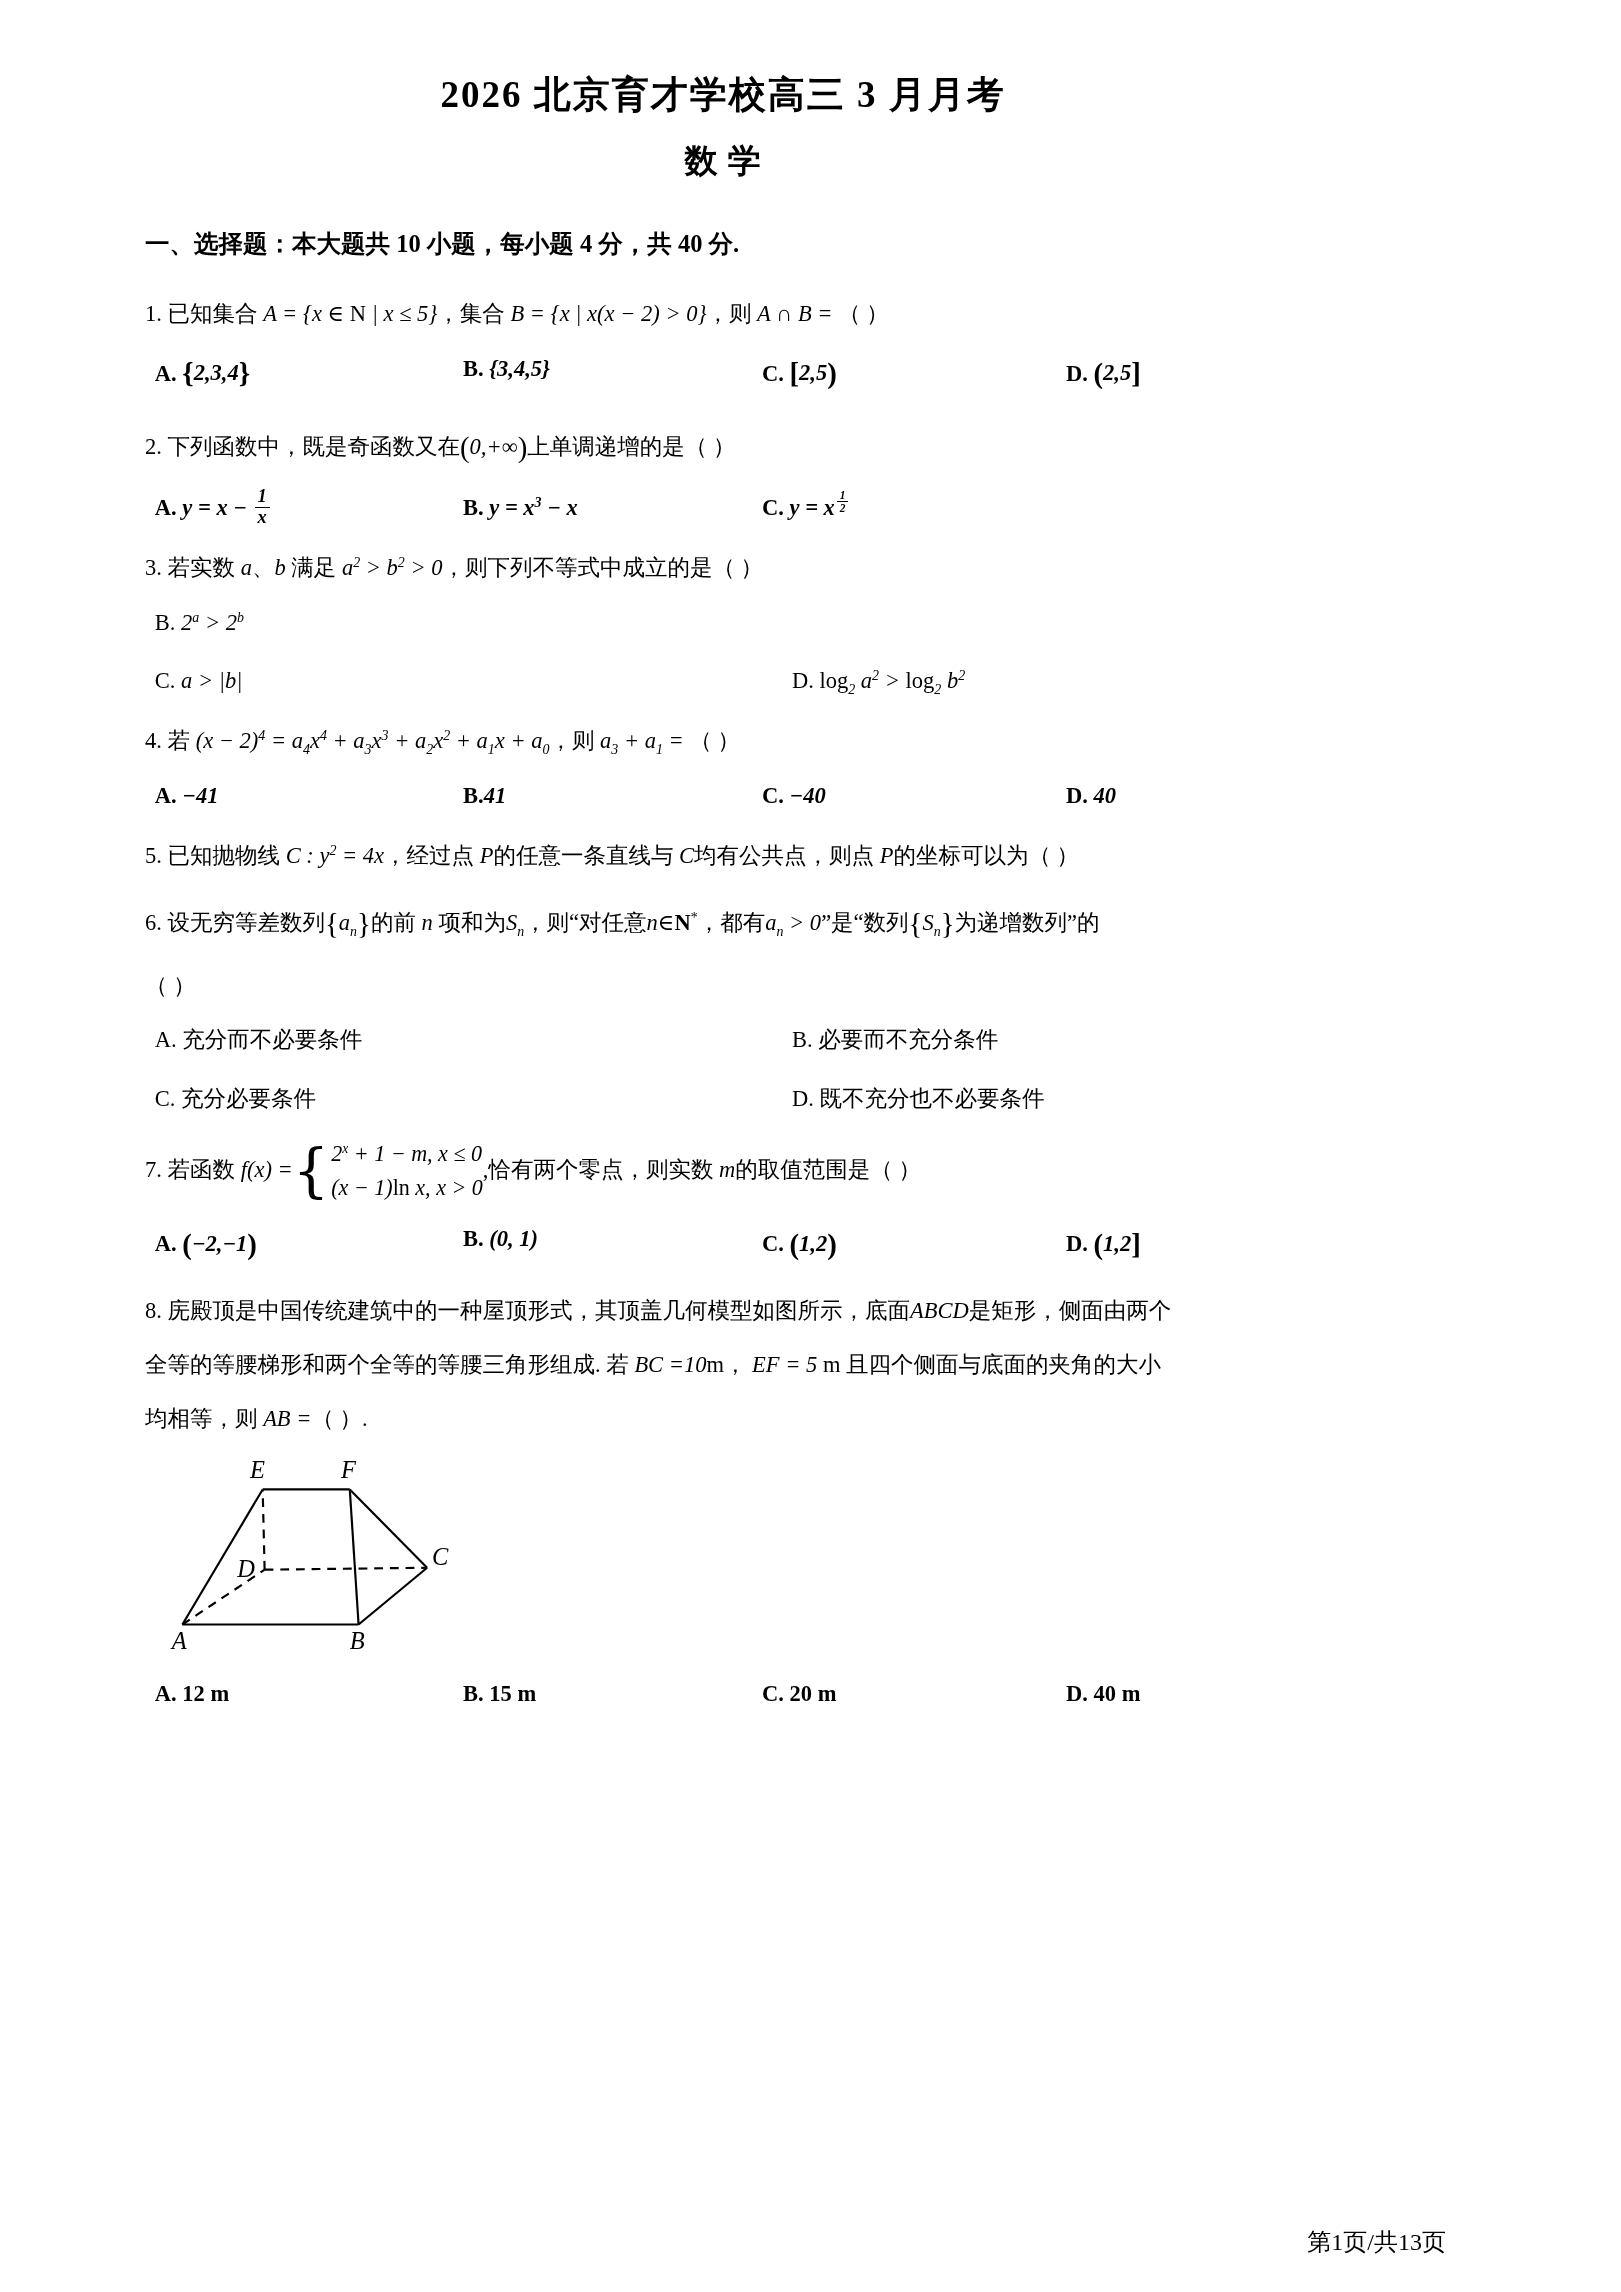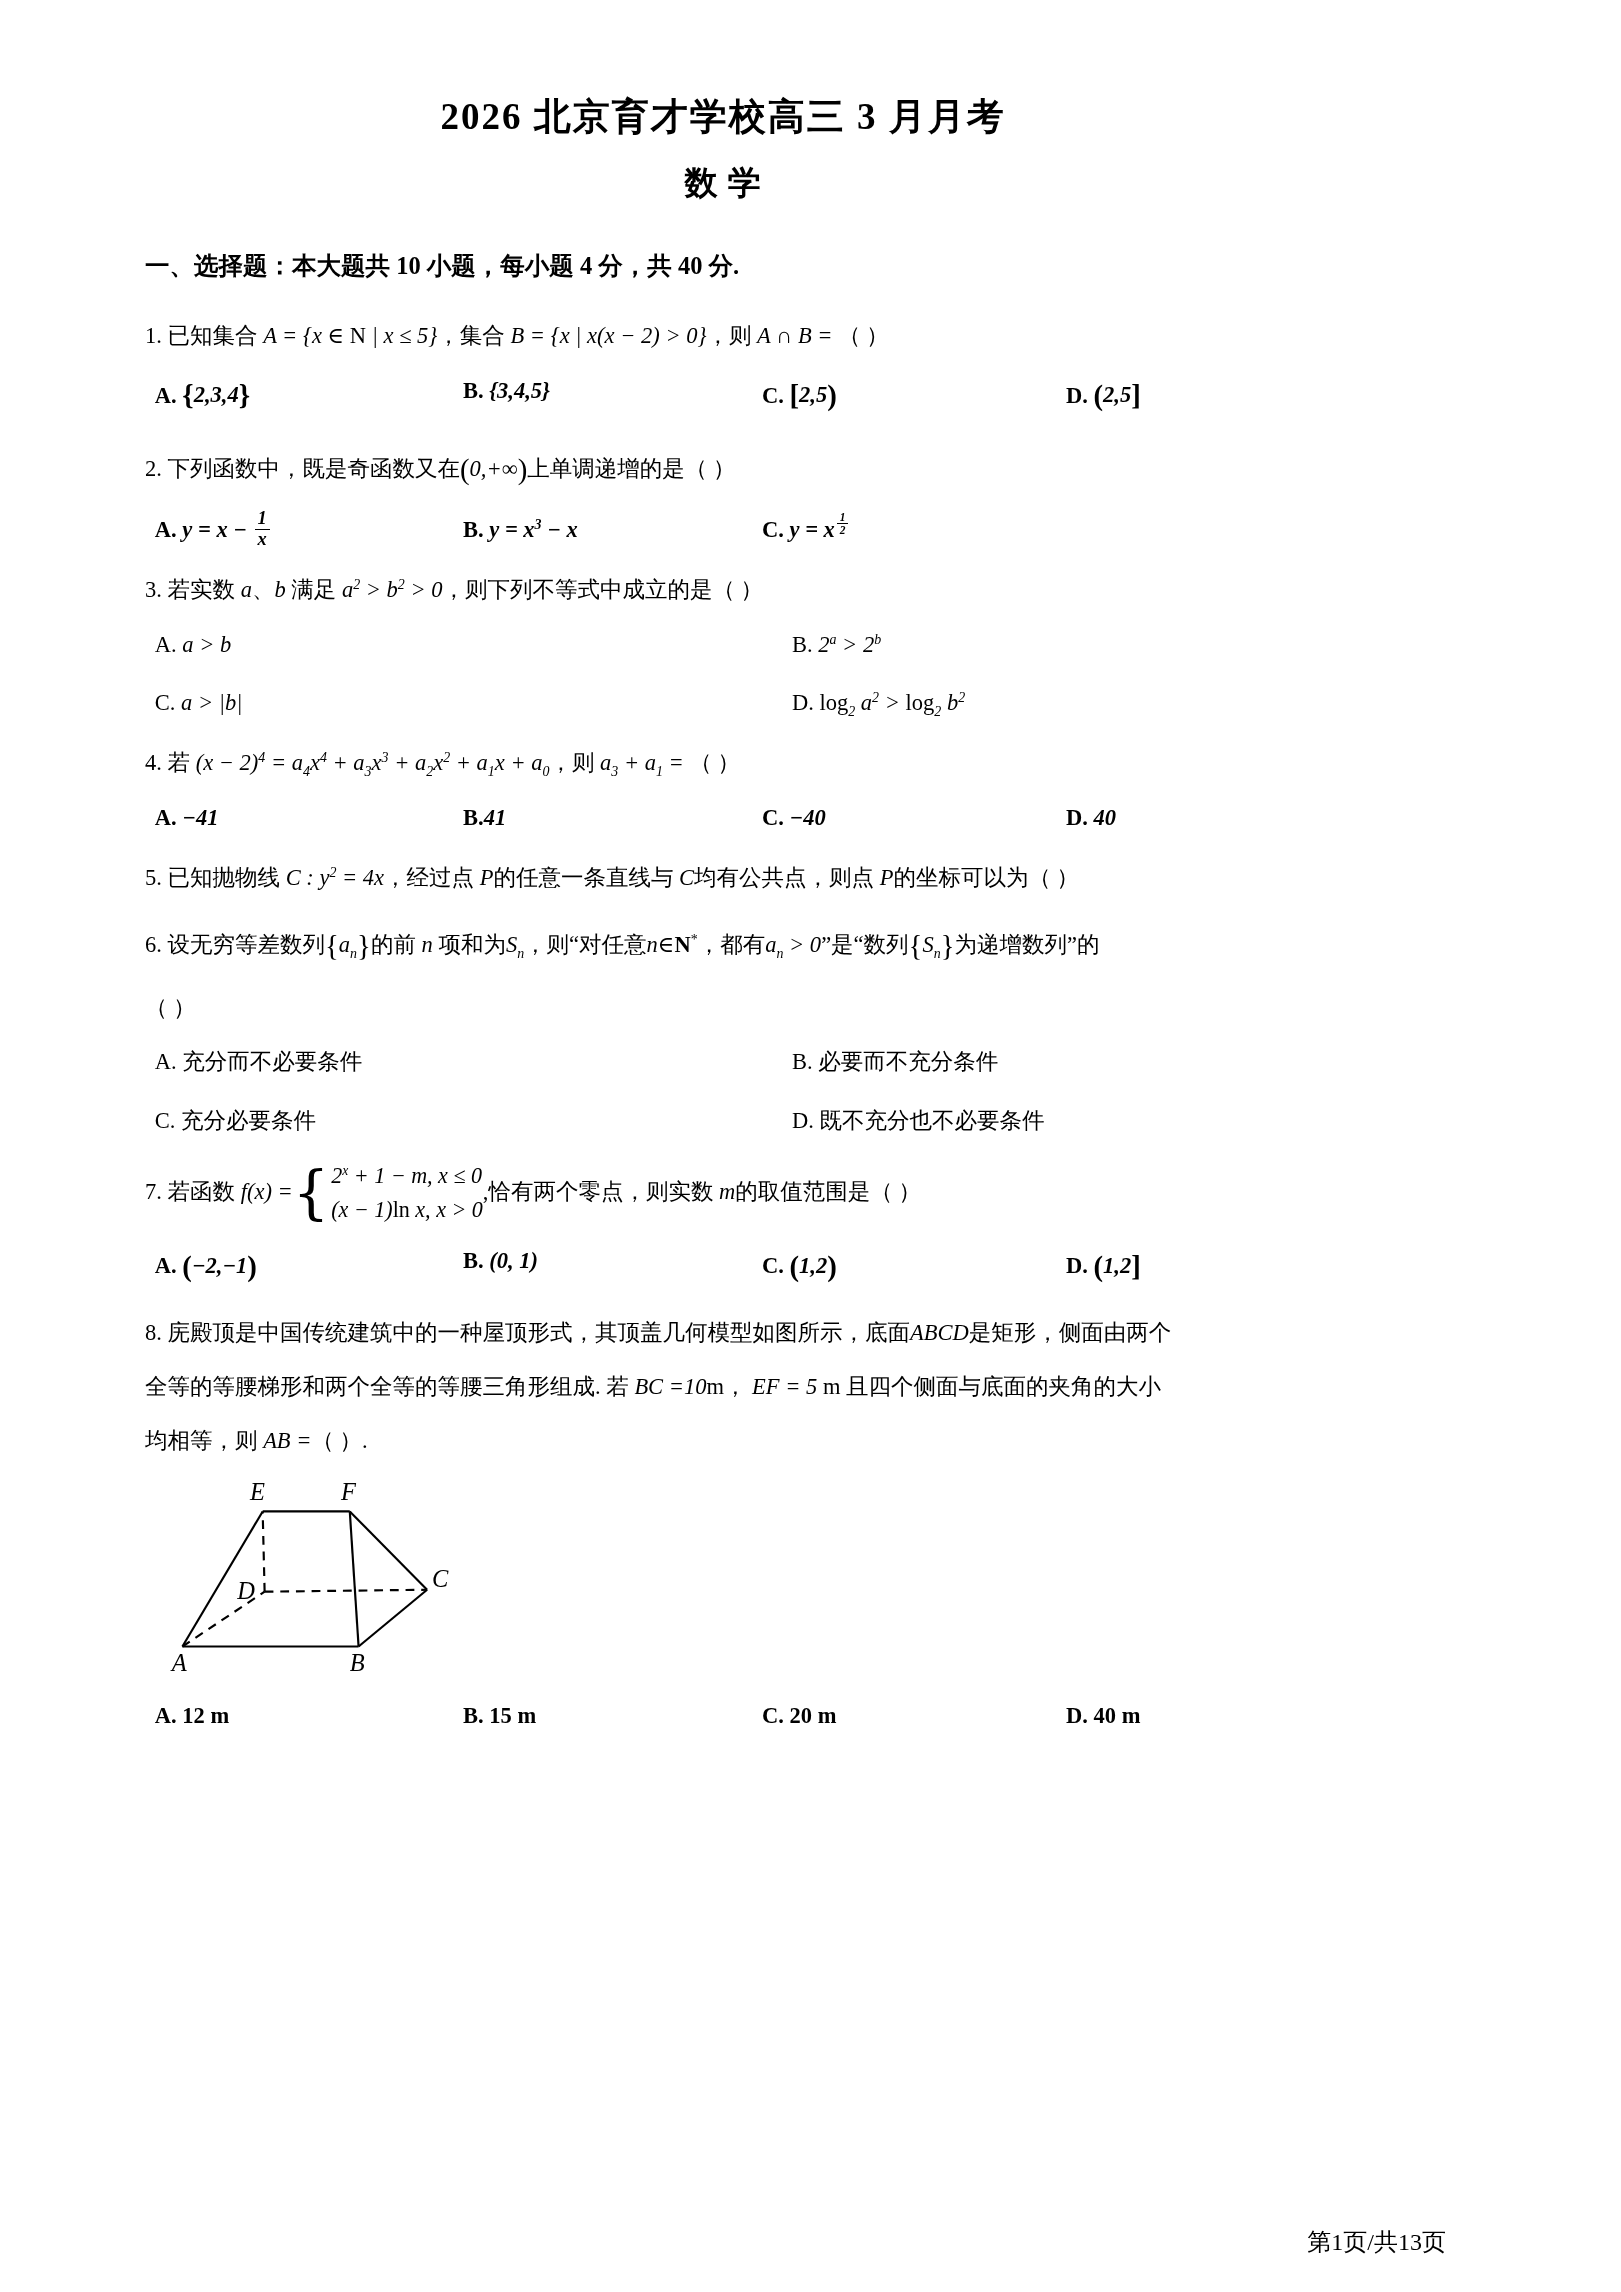--- a/index.html
+++ b/index.html
@@ -12,21 +12,21 @@
     height: 2293px;
     font-family: "Liberation Serif", "DejaVu Serif", serif;
     color: #000000;
     position: relative;
     overflow: hidden;
   }
   .page {
     width: 1446px;
     height: 2293px;
     box-sizing: border-box;
-    padding: 94px 145px 0 145px;
+    padding: 72px 145px 0 145px;
     position: relative;
     border-radius: 26px;
   }
 
   
   .doc-title {
     text-align: center;
     font-size: 37px;
     font-weight: bold;
     letter-spacing: 2px;
@@ -192,21 +192,20 @@
 
   <div class="question">
     <div class="q-stem">
       <span>3.</span>
       <span>若实数</span>
       <span class="math"><i>a</i></span>、<span class="math"><i>b</i></span>
       <span>满足</span>
       <span class="math"><i>a</i><sup>2</sup> &gt; <i>b</i><sup>2</sup> &gt; 0</span><span>，则下列不等式中成立的是（   ）</span>
     </div>
     <div class="options cols2">
-      <div class="opt"><span>A.</span> <span class="math"><i>a</i> &gt; <i>b</i></span></div>
       <div class="opt"><span>B.</span> <span class="math">2<sup><i>a</i></sup> &gt; 2<sup><i>b</i></sup></span></div>
     </div>
     <div class="options cols2">
       <div class="opt"><span>C.</span> <span class="math"><i>a</i> &gt; <span class="abs">|<i>b</i>|</span></span></div>
       <div class="opt"><span>D.</span> <span class="math"><span class="up">log</span><sub>2</sub> <i>a</i><sup>2</sup> &gt; <span class="up">log</span><sub>2</sub> <i>b</i><sup>2</sup></span></div>
     </div>
   </div>
 
   <div class="question">
     <div class="q-stem">

